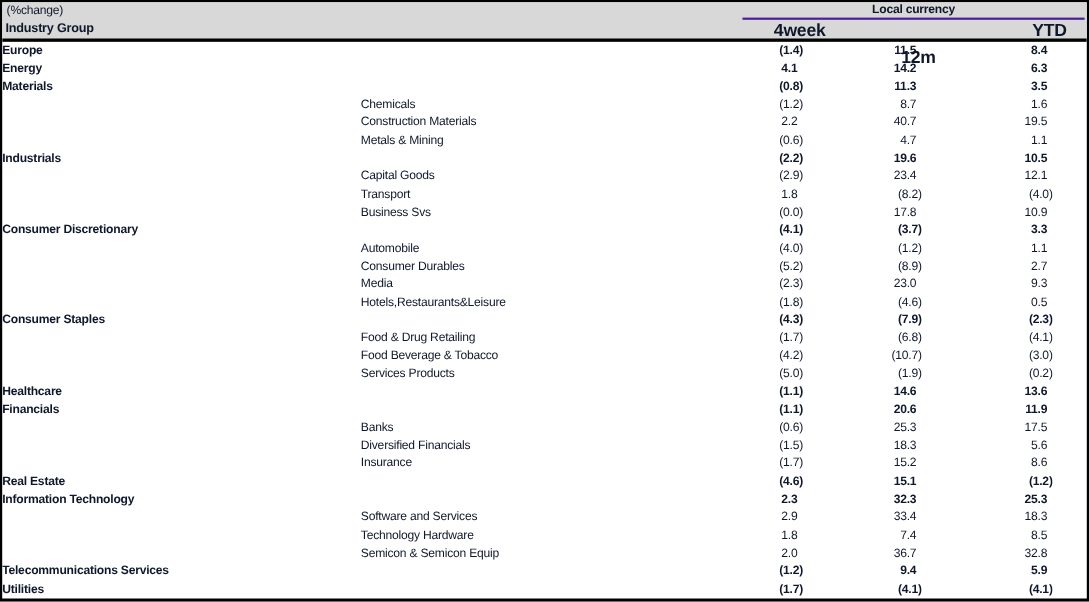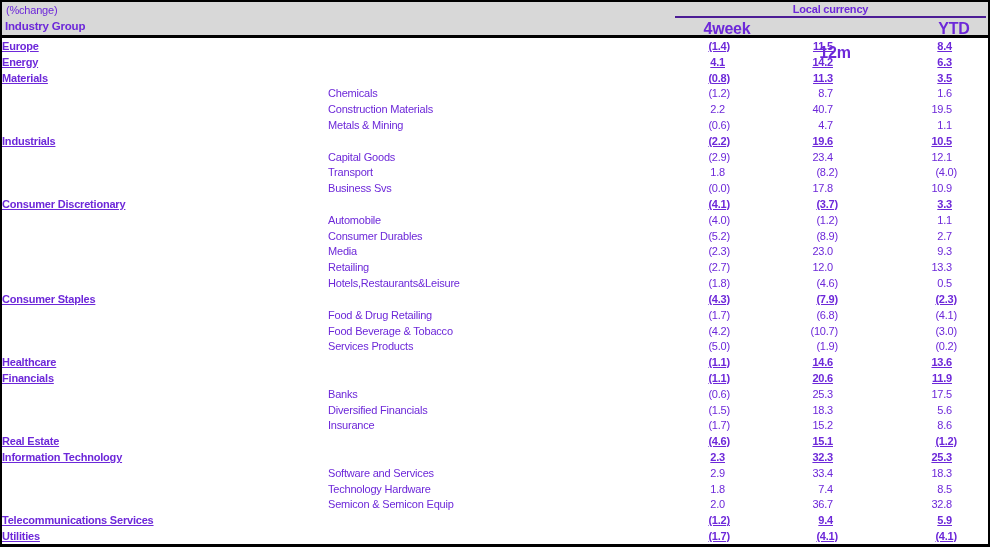--- a/index.html
+++ b/index.html
@@ -9,21 +9,21 @@
   }
   .table-wrap {
     position: relative;
     width: 990px;
     height: 547px;
     box-sizing: border-box;
     border: 2px solid #000;
     border-bottom-width: 3px;
     background: #ffffff;
     font-family: "Liberation Sans", sans-serif;
-    color: #6d28d9;
+    color: #0f172a;
     overflow: hidden;
   }
   
   .hdr {
     position: relative;
     height: 33px;
     background: #d8d8d8;
     border-bottom: 3px solid #000;
   }
   .hdr-row1 { position: relative; height: 16px; }
@@ -80,21 +80,21 @@
   table.body td {
     padding: 0;
     font-size: 11px;
     letter-spacing: -0.2px;
     vertical-align: middle;
     white-space: nowrap;
     overflow: hidden;
   }
   td.name { padding-left: 4px; }
   tr.sub td.name { padding-left: 326px; }
-  tr.group td { font-weight: bold; text-decoration: underline; }
+  tr.group td { font-weight: bold; }
   td.v { text-align: right; }
   td.v.pp { padding-right: 5px; margin-top: 36px; } 
 </style>
 </head>
 <body>
 
 <div class="table-wrap">
 
   <div class="hdr">
     <div class="hdr-row1">
@@ -223,27 +223,20 @@
     </tr>
 
     <tr class="sub">
       <td class="name">Media</td>
       <td class="v">(2.3)</td>
       <td class="v pp">23.0</td>
       <td class="v pp">9.3</td>
       <td class="fill"></td>
     </tr>
 
-    <tr class="sub">
-      <td class="name">Retailing</td>
-      <td class="v">(2.7)</td>
-      <td class="v pp">12.0</td>
-      <td class="v pp">13.3</td>
-      <td class="fill"></td>
-    </tr>
 
     <tr class="sub">
       <td class="name">Hotels,Restaurants&amp;Leisure</td>
       <td class="v">(1.8)</td>
       <td class="v">(4.6)</td>
       <td class="v pp">0.5</td>
       <td class="fill"></td>
     </tr>
 
     <tr class="group">

